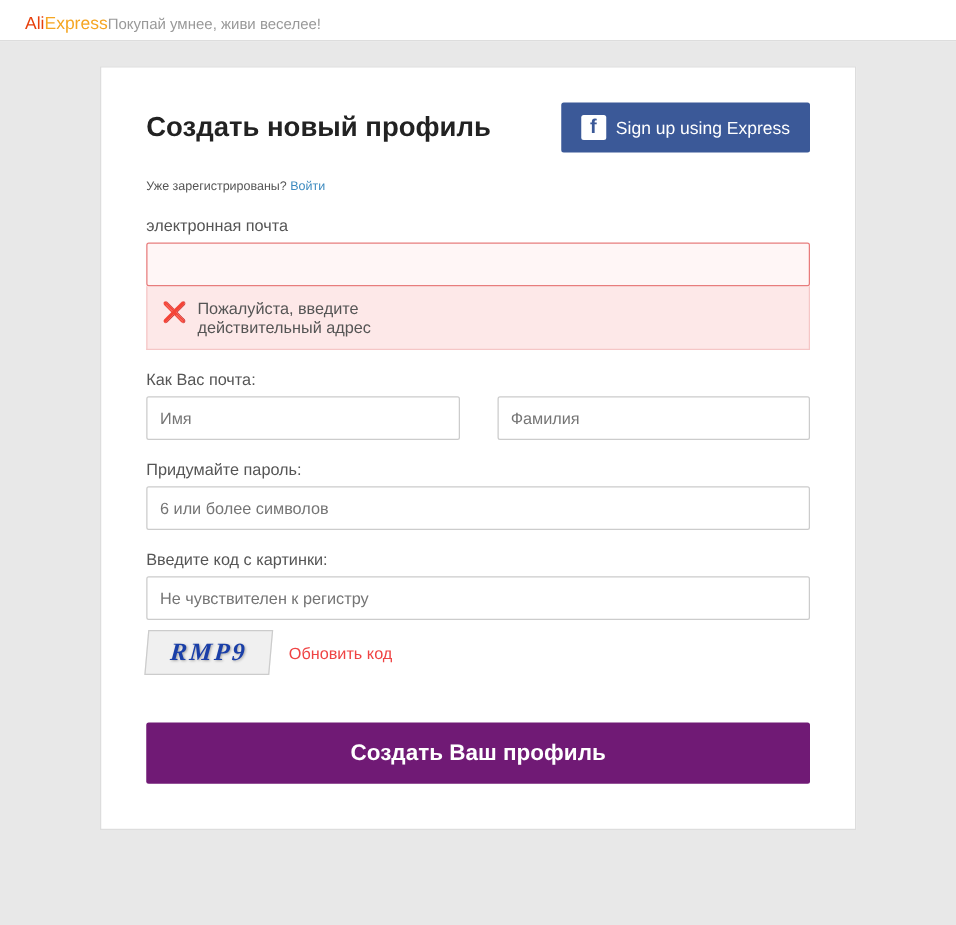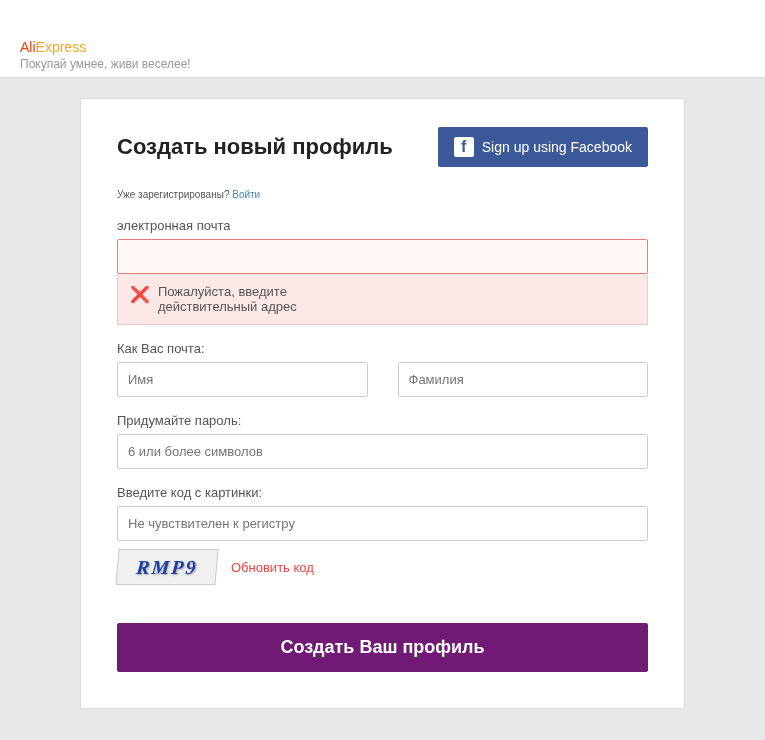--- a/index.html
+++ b/index.html
@@ -11,22 +11,20 @@
       width: 765px;
       min-height: 740px;
     }
     .header {
       background: #fff;
       padding: 10px 20px 6px 20px;
       border-bottom: 1px solid #ddd;
     }
     .logo {
       display: flex;
-      flex-direction: column;
-      margin-top: 29px;
     }
     .logo-ali { color: #e8400c; }
     .logo-express { color: #f5a623; }
     .logo-tagline {
       font-size: 12px;
       color: #999;
       margin-top: 2px;
     }
     .page-content {
       padding: 20px 80px;
@@ -181,21 +179,21 @@
     <div class="logo-tagline">Покупай умнее, живи веселее!</div>
   </div>
 </div>
 
 <div class="page-content">
   <div class="card">
     <div class="card-header">
       <h1 class="card-title">Создать новый профиль</h1>
       <button class="facebook-btn">
         <span class="fb-icon">f</span>
-        <span>Sign up using Facebook</span>
+        <span>Sign up using Express</span>
       </button>
     </div>
 
     <div class="already-registered">
       <span>Уже зарегистрированы?</span>
       <a href="#">Войти</a>
     </div>
 
     <div class="form-group">
       <label class="form-label">электронная почта</label>

